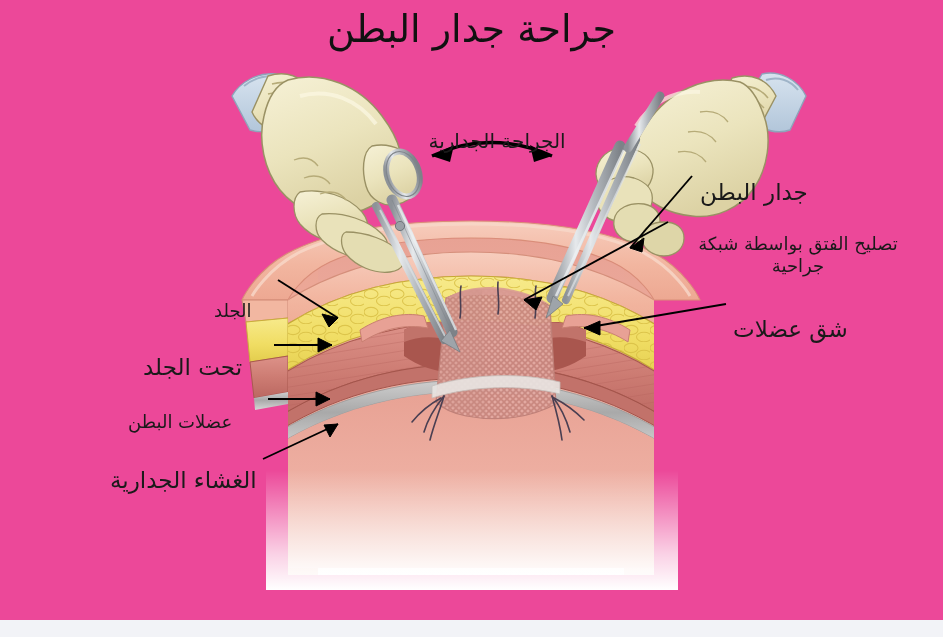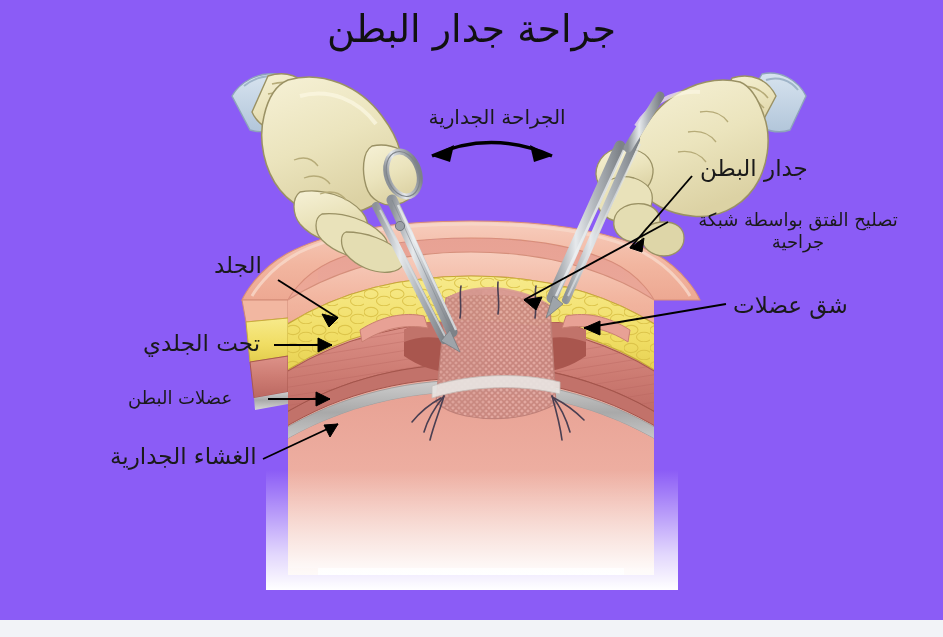--- a/index.html
+++ b/index.html
@@ -12,21 +12,21 @@
     width: 943px;
     height: 637px;
     position: relative;
     overflow: hidden;
     font-family: "DejaVu Sans", "Liberation Sans", sans-serif;
   }
 
   #page {
     position: absolute;
     inset: 0;
-    background: #8b5cf6;
+    background: #ec4899;
   }
 
   
   #bottom-band {
     position: absolute;
     left: 0;
     right: 0;
     bottom: 0;
     height: 17px;
     background: #f2f3f7;
@@ -55,29 +55,30 @@
   }
   #figure svg { display: block; }
 
   .lbl {
     position: absolute;
     color: #1a1a1a;
     font-size: 21px;
     line-height: 26px;
     white-space: nowrap;
     direction: rtl;
+    margin-top: 24px;
   }
   .lbl.wrap { white-space: normal; }
 
   #lbl-parietal   { left: 412px; top: 104px; width: 170px; text-align: center; font-size: 20px; }
   #lbl-abdwall    { left: 700px; top: 155px; font-size: 23px; }
   #lbl-mesh       { left: 672px; top: 209px; width: 252px; text-align: center; font-size: 18px; line-height: 22px; }
   #lbl-incision   { left: 733px; top: 292px; font-size: 23px; }
 
-  #lbl-skin       { left: 214px; top: 252px; font-size: 23px; }
+  #lbl-skin       { left: 214px; top: 274px; font-size: 18px; }
   #lbl-subcut     { left: 143px; top: 330px; font-size: 23px; }
   #lbl-muscles    { left: 128px; top: 385px; font-size: 18px; }
   #lbl-perit      { left: 110px; top: 443px; font-size: 23px; }
 </style>
 </head>
 <body>
 
 <div id="page">
 
   <div id="title">جراحة جدار البطن</div>
@@ -378,18 +379,18 @@
       </g>
     </svg>
   </div>
 
   <div class="lbl" id="lbl-parietal">الجراحة الجدارية</div>
   <div class="lbl" id="lbl-abdwall">جدار البطن</div>
   <div class="lbl wrap" id="lbl-mesh">تصليح الفتق بواسطة شبكة جراحية</div>
   <div class="lbl" id="lbl-incision">شق عضلات</div>
 
   <div class="lbl" id="lbl-skin">الجلد</div>
-  <div class="lbl" id="lbl-subcut">تحت الجلدي</div>
+  <div class="lbl" id="lbl-subcut">تحت الجلد</div>
   <div class="lbl" id="lbl-muscles">عضلات البطن</div>
   <div class="lbl" id="lbl-perit">الغشاء الجدارية</div>
 
   <div id="bottom-band"></div>
 </div>
 
 </body></html>

